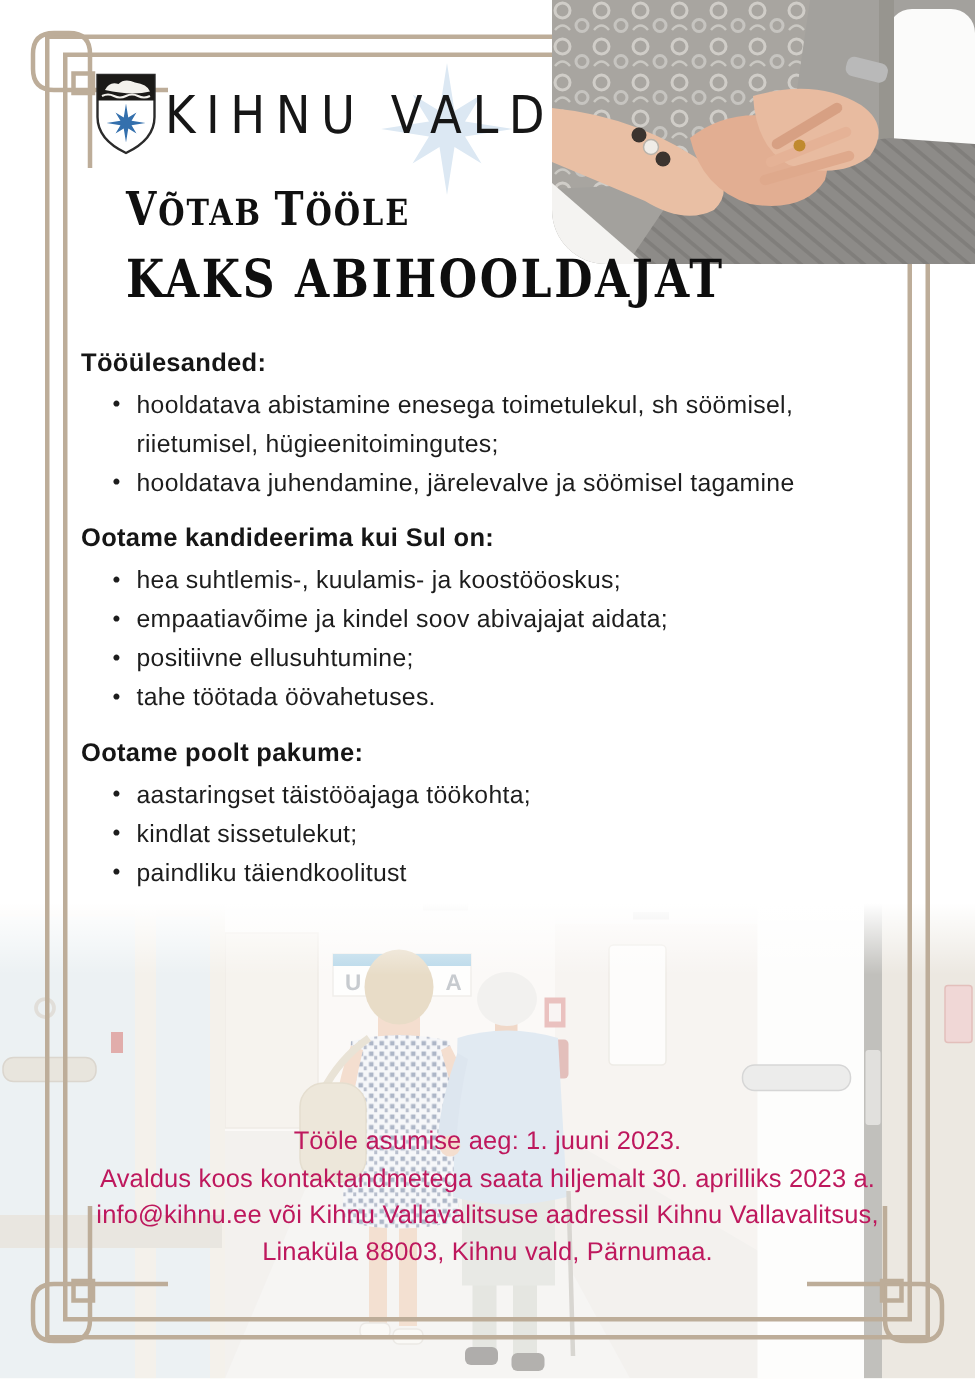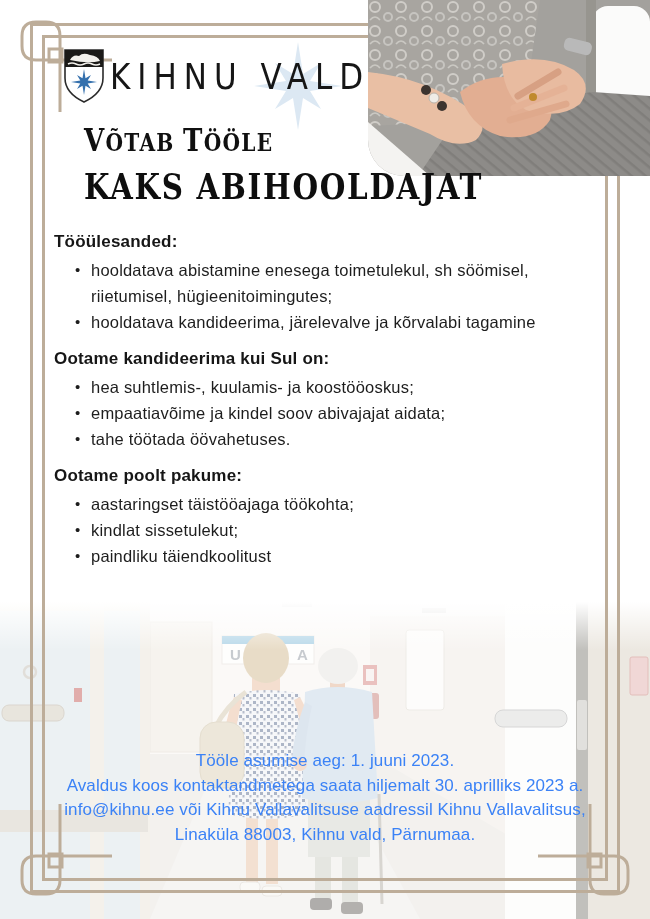--- a/index.html
+++ b/index.html
@@ -43,21 +43,21 @@
   .section{margin-bottom:13px;}
   .section h3{margin:0;font-size:17px;font-weight:700;color:#161616;line-height:22px;
               letter-spacing:.2px;}
   .section ul{margin:4px 0 0 0;padding:0;list-style:none;}
   .section li{position:relative;padding-left:37px;font-size:16.5px;line-height:26px;
               color:#1d1d1d;letter-spacing:.2px;}
   .section li::before{content:"•";position:absolute;left:21px;top:0;font-size:15px;}
 
   
   .footer{left:25px;top:749px;width:600px;z-index:5;text-align:center;
-          font-size:17px;line-height:24.6px;color:#3b82f6;letter-spacing:.1px;}
+          font-size:17px;line-height:24.6px;color:#be185d;letter-spacing:.1px;}
   .footer .b{font-weight:400;}
 </style>
 </head>
 <body>
 
 <div class="page">
 
   <svg class="abs deco-star" width="650" height="230" viewBox="0 0 650 230">
     <polygon transform="translate(298,86)" fill="#dce8f3" points="0,-44 5,-12 23,-23 12,-5 44,0 12,5 23,23 5,12 0,44 -5,12 -23,23 -12,5 -44,0 -12,-5 -23,-23 -5,-12"></polygon>
   </svg>
@@ -220,28 +220,29 @@
   <div class="abs logo-text">KIHNU VALD</div>
 
   <div class="abs h1"><span class="cap">V</span><span class="rest">ÕTAB</span><span class="gap"></span><span class="cap">T</span><span class="rest">ÖÖLE</span></div>
   <div class="abs h2">KAKS ABIHOOLDAJAT</div>
 
   <div class="abs content">
     <div class="section">
       <h3>Tööülesanded:</h3>
       <ul>
         <li>hooldatava abistamine enesega toimetulekul, sh söömisel, riietumisel, hügieenitoimingutes;</li>
-        <li>hooldatava kandideerima, järelevalve ja kõrvalabi tagamine</li>
+        <li>hooldatava juhendamine, järelevalve ja söömisel tagamine</li>
       </ul>
     </div>
     <div class="section">
       <h3>Ootame kandideerima kui Sul on:</h3>
       <ul>
         <li>hea suhtlemis-, kuulamis- ja koostööoskus;</li>
         <li>empaatiavõime ja kindel soov abivajajat aidata;</li>
+        <li>positiivne ellusuhtumine;</li>
         <li>tahe töötada öövahetuses.</li>
       </ul>
     </div>
     <div class="section">
       <h3>Ootame poolt pakume:</h3>
       <ul>
         <li>aastaringset täistööajaga töökohta;</li>
         <li>kindlat sissetulekut;</li>
         <li>paindliku täiendkoolitust</li>
       </ul>

